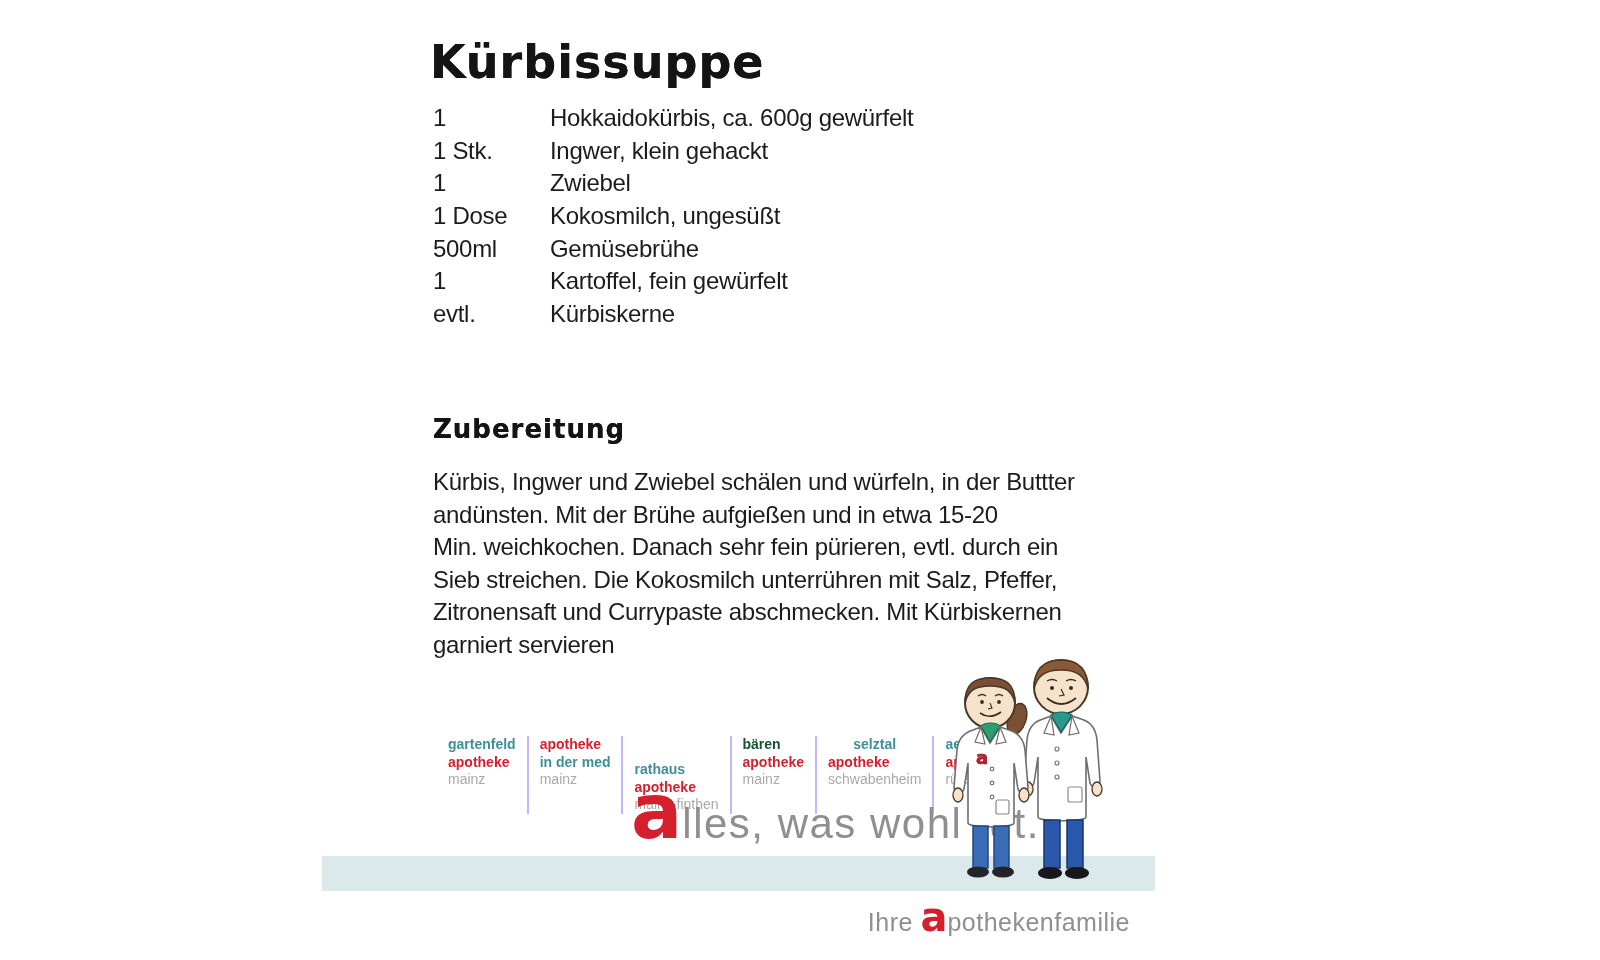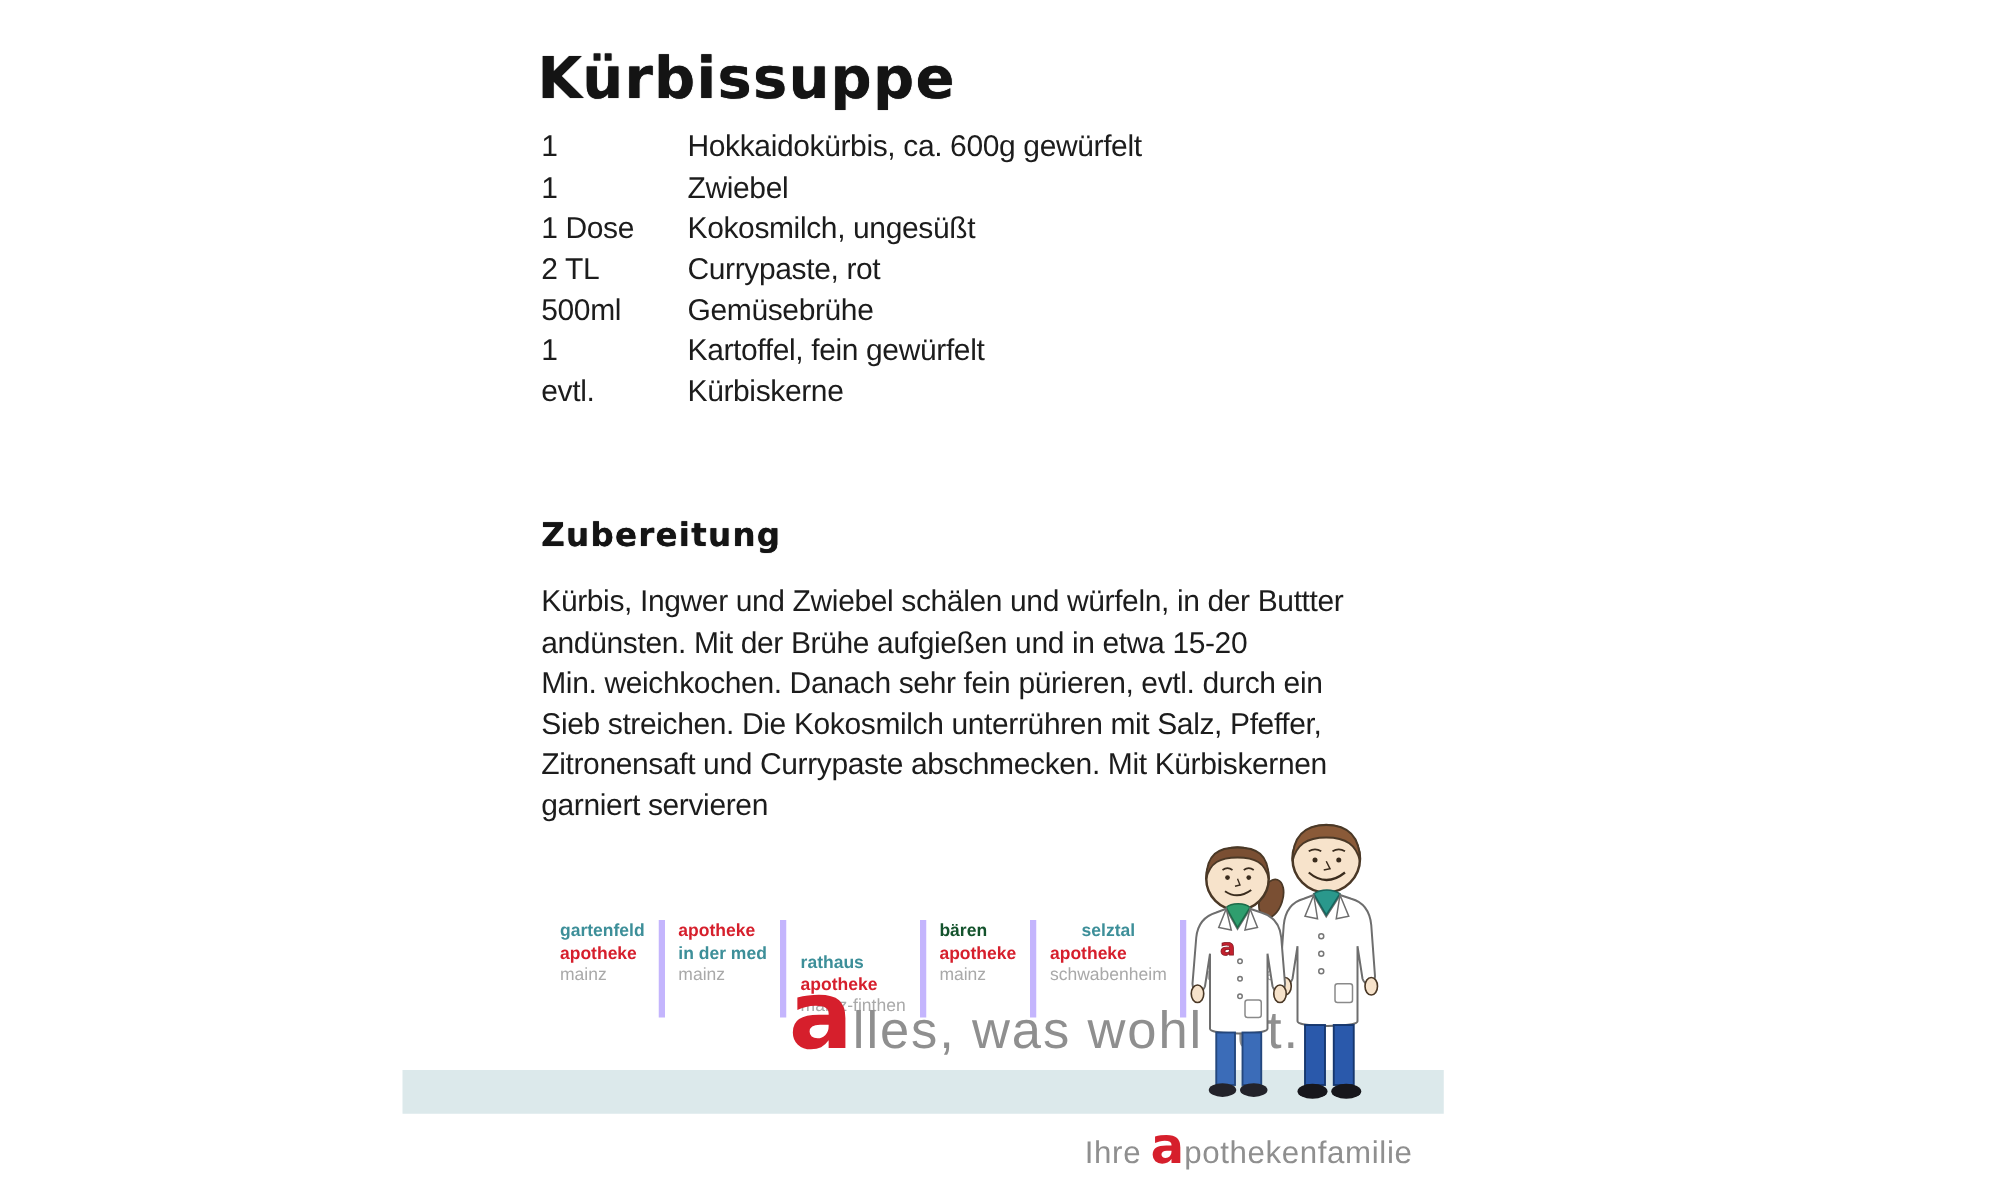--- a/index.html
+++ b/index.html
@@ -18,21 +18,21 @@
   .ingredients{position:absolute;left:433px;top:104px;font-size:24px;letter-spacing:-0.3px;}
   .ing-row{display:flex;height:32.7px;align-items:baseline;}
   .ing-row .qty{width:117px;flex:0 0 117px;}
   
   .prep-text{
     position:absolute;left:433px;top:466px;font-size:24px;line-height:32.6px;
     letter-spacing:-0.3px;white-space:pre;
   }
   
   .logo-strip{position:absolute;left:446px;top:736px;display:flex;align-items:stretch;}
-  .ph{padding:0 11px;border-right:5px solid #c4b5fd;font-size:14px;line-height:17.6px;}
+  .ph{padding:0 11px;border-right:2px solid #c4b5fd;font-size:14px;line-height:17.6px;}
   .ph:first-child{padding-left:2px;}
   .ph:last-child{border-right:none;}
   .ph .ph-l1,.ph .ph-l2{font-weight:700;}
   .ph .ph-city{color:#a9a9a9;}
   
   .tagline{position:absolute;left:631px;top:779px;display:flex;align-items:baseline;}
   .tagline .big-a{font-size:76px;line-height:66px;font-weight:700;font-family:"DejaVu Sans",sans-serif;}
   .tagline .rest{font-size:42px;color:#8f8f8f;letter-spacing:1.5px;}
   
   .band{position:absolute;left:322px;top:856px;width:833px;height:35px;}
@@ -49,30 +49,30 @@
 <div class="page">
 
   <h1 class="hand recipe-title" style="margin:0">Kürbissuppe</h1>
 
   <div class="ingredients">
     <div class="ing-row">
       <span class="qty">1</span>
       <span class="ing">Hokkaidokürbis, ca. 600g gewürfelt</span>
     </div>
     <div class="ing-row">
+      <span class="qty">1 Stk.</span>
+      <span class="ing">Ingwer, klein gehackt</span>
+    </div>
+    <div class="ing-row">
       <span class="qty">1</span>
       <span class="ing">Zwiebel</span>
     </div>
     <div class="ing-row">
       <span class="qty">1 Dose</span>
       <span class="ing">Kokosmilch, ungesüßt</span>
-    </div>
-    <div class="ing-row">
-      <span class="qty">2 TL</span>
-      <span class="ing">Currypaste, rot</span>
     </div>
     <div class="ing-row">
       <span class="qty">500ml</span>
       <span class="ing">Gemüsebrühe</span>
     </div>
     <div class="ing-row">
       <span class="qty">1</span>
       <span class="ing">Kartoffel, fein gewürfelt</span>
     </div>
     <div class="ing-row">

